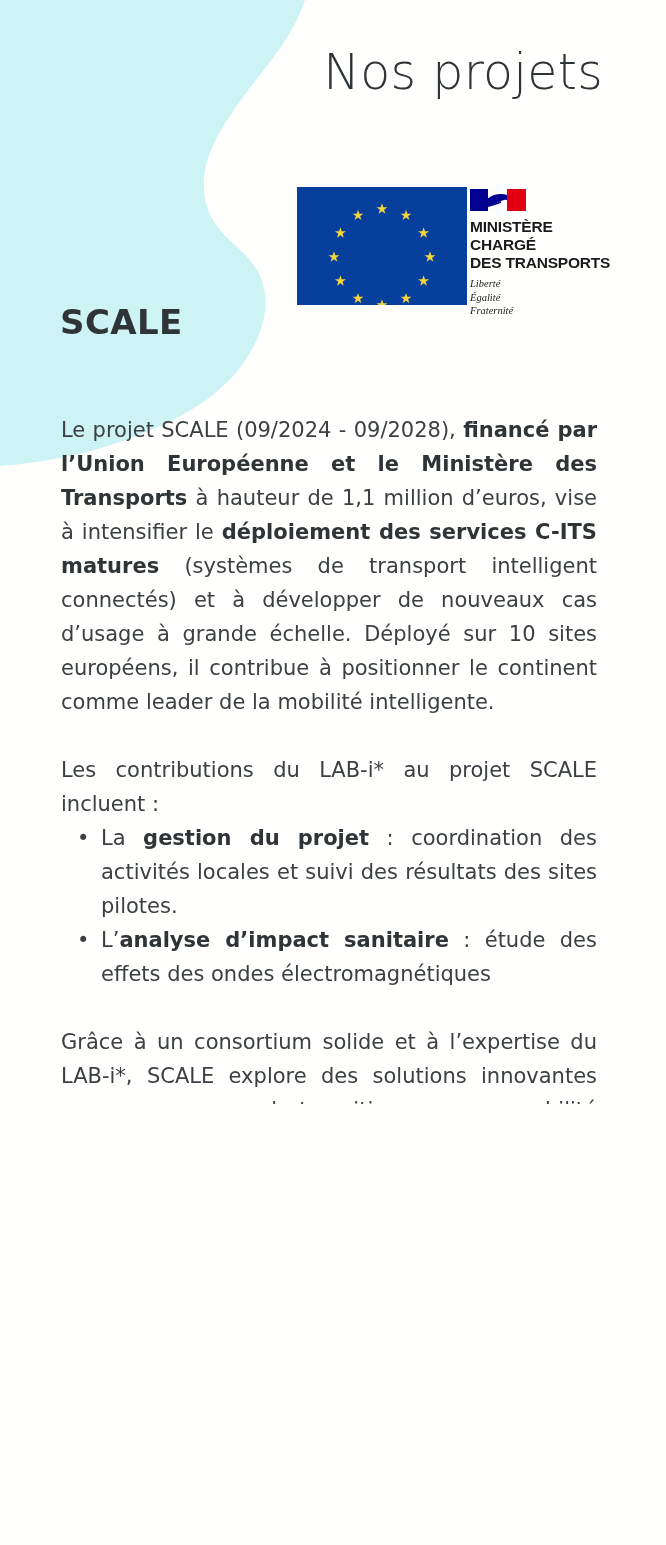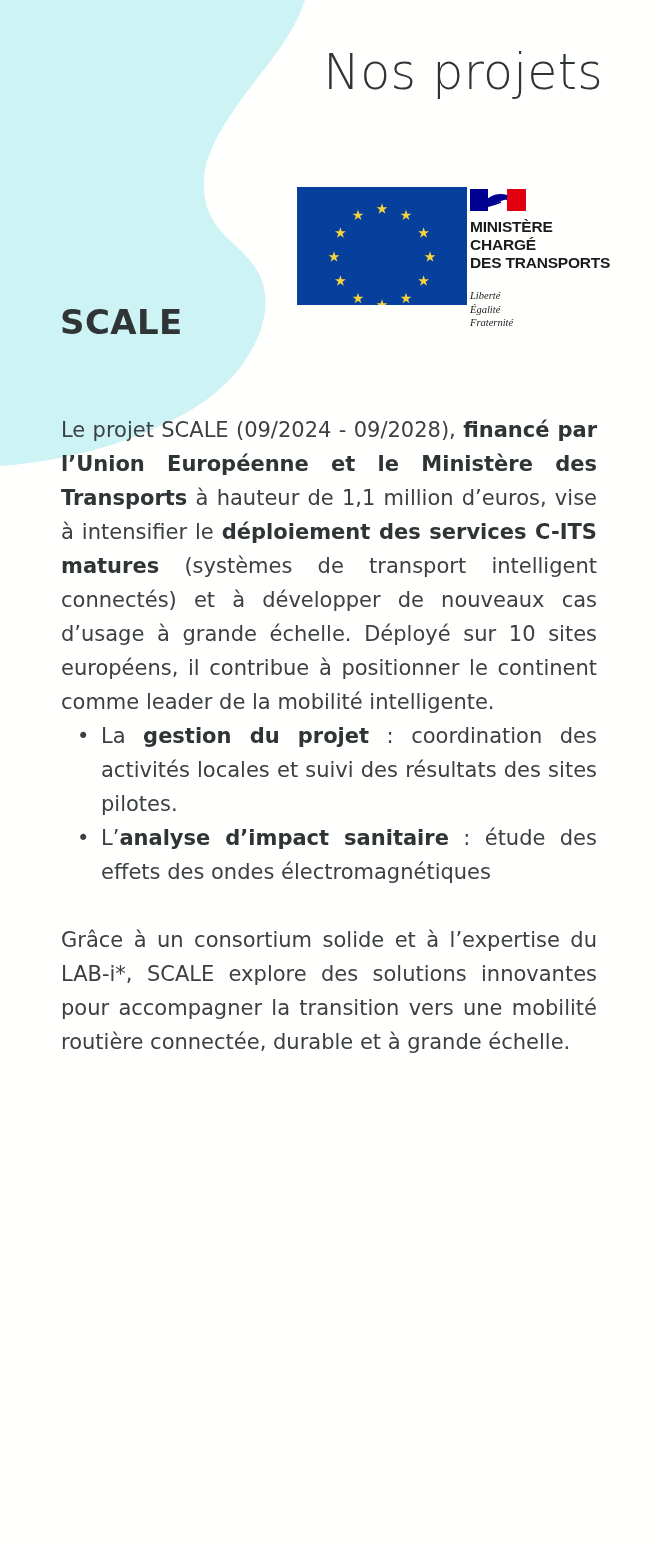--- a/index.html
+++ b/index.html
@@ -61,21 +61,21 @@
   .ministry-name{
     font-family:"Liberation Sans", sans-serif;
     font-weight:700;
     font-size:15.5px;
     line-height:1.17;
     letter-spacing:-0.2px;
     color:#1a1a1a;
     white-space:nowrap;
   }
   .devise{
-    margin-top:17px;
+    margin-top:5px;
     font-family:"Liberation Serif", serif;
     font-style:italic;
     font-size:10.5px;
     line-height:1.28;
     color:#1a1a1a;
   }
 
   
   .scale-heading{
     position:absolute;
@@ -215,20 +215,21 @@
       </div>
     </div>
   </div>
 
   <div class="scale-heading">SCALE</div>
 
   <div class="content">
 
     <p><span>Le projet SCALE (09/2024 - 09/2028), </span><b>financé par l’Union Européenne et le Ministère des Transports</b><span> à hauteur de 1,1 million d’euros,  vise à intensifier le </span><b>déploiement des services C-ITS matures</b><span> (systèmes de transport intelligent connectés) et à développer de nouveaux cas d’usage à grande échelle. Déployé sur 10 sites européens, il contribue à positionner le continent comme leader de la mobilité intelligente.</span></p>
 
+    <p class="gap">Les contributions du LAB-i* au projet SCALE incluent :</p>
 
     <ul>
       <li><span>La </span><b>gestion du projet</b><span> : coordination des activités locales et suivi des résultats des sites pilotes.</span></li>
       <li><span>L’</span><b>analyse d’impact sanitaire</b><span> : étude des effets des ondes électromagnétiques</span></li>
     </ul>
 
     <p class="gap">Grâce à un consortium solide et à l’expertise du LAB-i*, SCALE explore des solutions innovantes pour accompagner la transition vers une mobilité routière connectée, durable et à grande échelle.</p>
 
   </div>
 

